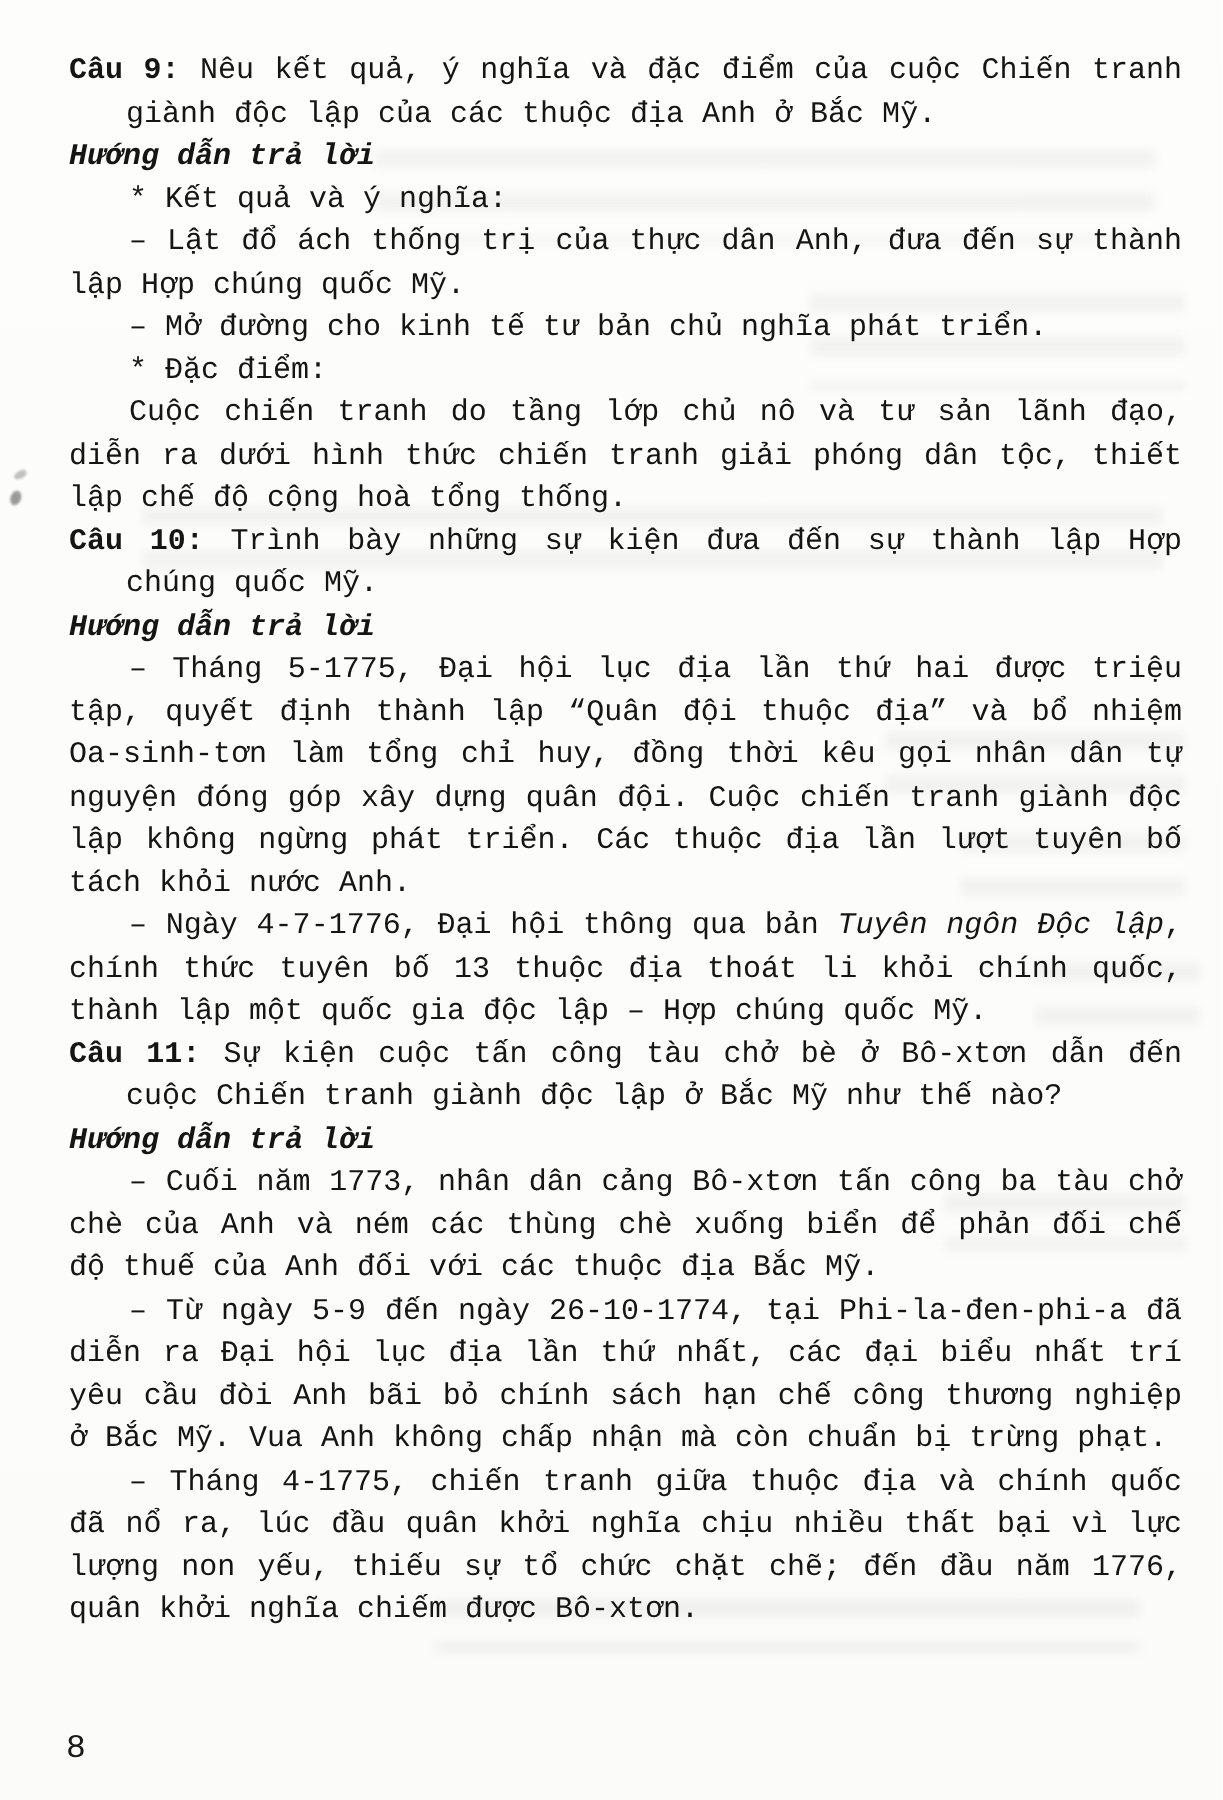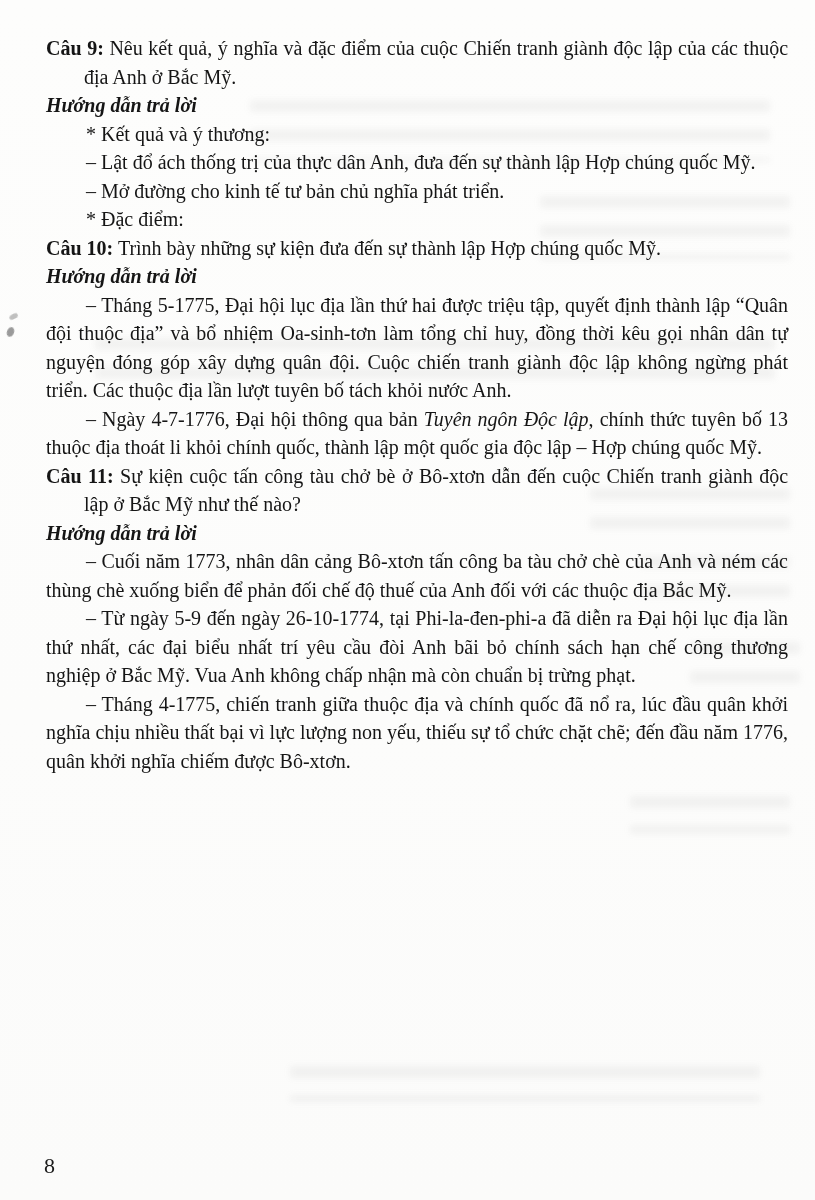--- a/index.html
+++ b/index.html
@@ -7,21 +7,21 @@
     padding: 0;
     background: #ffffff;
   }
   .page {
     position: relative;
     width: 815px;
     height: 1200px;
     margin: 0;
     background: linear-gradient(180deg, #fdfdfc 0%, #fcfcfb 60%, #fbfbfa 100%);
     overflow: hidden;
-    font-family: Liberation Serif, serif;
+    font-family: Liberation Mono, monospace;
     color: #151515;
   }
   .content {
     position: absolute;
     left: 46px;
     top: 34px;
     width: 742px;
   }
   .content p, .content h3 {
     margin: 0;
@@ -97,24 +97,25 @@
     <div class="smear" style="left:630px; top:796px; width:160px; height:38px;"></div>
     <div class="smear" style="left:290px; top:1066px; width:470px; height:36px;"></div>
   </div>
 
   <div class="edge-mark m1"></div>
   <div class="edge-mark m2"></div>
 
   <main class="content">
       <p class="question"><b class="q-label">Câu 9:</b> <span>Nêu kết quả, ý nghĩa và đặc điểm của cuộc Chiến tranh giành độc lập của các thuộc địa Anh ở Bắc Mỹ.</span></p>
       <h3 class="guide">Hướng dẫn trả lời</h3>
-      <p class="para">* Kết quả và ý thương:</p>
+      <p class="para">* Kết quả và ý nghĩa:</p>
       <p class="para">– Lật đổ ách thống trị của thực dân Anh, đưa đến sự thành lập Hợp chúng quốc Mỹ.</p>
       <p class="para">– Mở đường cho kinh tế tư bản chủ nghĩa phát triển.</p>
       <p class="para">* Đặc điểm:</p>
+      <p class="para">Cuộc chiến tranh do tầng lớp chủ nô và tư sản lãnh đạo, diễn ra dưới hình thức chiến tranh giải phóng dân tộc, thiết lập chế độ cộng hoà tổng thống.</p>
       <p class="question"><b class="q-label">Câu 10:</b> <span>Trình bày những sự kiện đưa đến sự thành lập Hợp chúng quốc Mỹ.</span></p>
       <h3 class="guide">Hướng dẫn trả lời</h3>
       <p class="para">– Tháng 5-1775, Đại hội lục địa lần thứ hai được triệu tập, quyết định thành lập “Quân đội thuộc địa” và bổ nhiệm Oa-sinh-tơn làm tổng chỉ huy, đồng thời kêu gọi nhân dân tự nguyện đóng góp xây dựng quân đội. Cuộc chiến tranh giành độc lập không ngừng phát triển. Các thuộc địa lần lượt tuyên bố tách khỏi nước Anh.</p>
       <p class="para"><span>– Ngày 4-7-1776, Đại hội thông qua bản </span><i>Tuyên ngôn Độc lập</i><span>, chính thức tuyên bố 13 thuộc địa thoát li khỏi chính quốc, thành lập một quốc gia độc lập – Hợp chúng quốc Mỹ.</span></p>
       <p class="question"><b class="q-label">Câu 11:</b> <span>Sự kiện cuộc tấn công tàu chở bè ở Bô-xtơn dẫn đến cuộc Chiến tranh giành độc lập ở Bắc Mỹ như thế nào?</span></p>
       <h3 class="guide">Hướng dẫn trả lời</h3>
       <p class="para">– Cuối năm 1773, nhân dân cảng Bô-xtơn tấn công ba tàu chở chè của Anh và ném các thùng chè xuống biển để phản đối chế độ thuế của Anh đối với các thuộc địa Bắc Mỹ.</p>
       <p class="para">– Từ ngày 5-9 đến ngày 26-10-1774, tại Phi-la-đen-phi-a đã diễn ra Đại hội lục địa lần thứ nhất, các đại biểu nhất trí yêu cầu đòi Anh bãi bỏ chính sách hạn chế công thương nghiệp ở Bắc Mỹ. Vua Anh không chấp nhận mà còn chuẩn bị trừng phạt.</p>
       <p class="para">– Tháng 4-1775, chiến tranh giữa thuộc địa và chính quốc đã nổ ra, lúc đầu quân khởi nghĩa chịu nhiều thất bại vì lực lượng non yếu, thiếu sự tổ chức chặt chẽ; đến đầu năm 1776, quân khởi nghĩa chiếm được Bô-xtơn.</p>
     </main>

